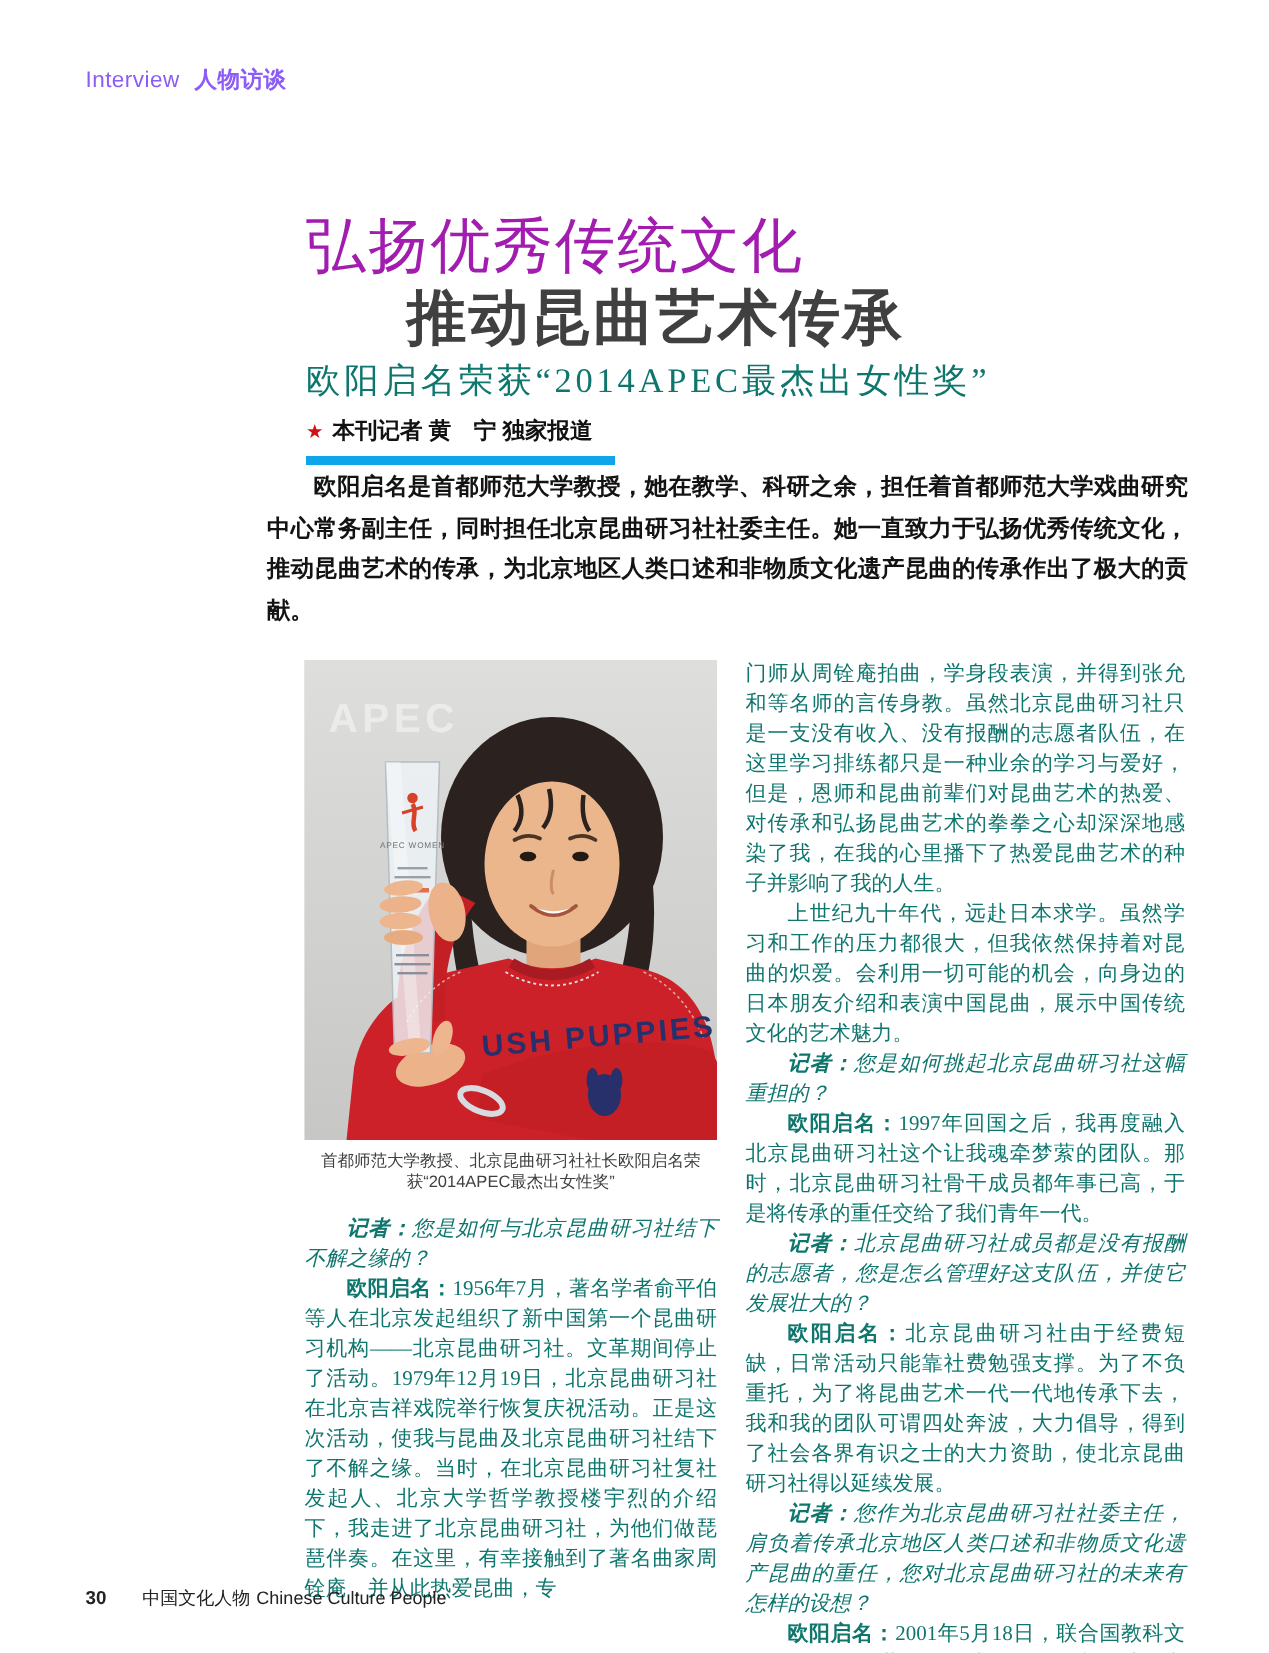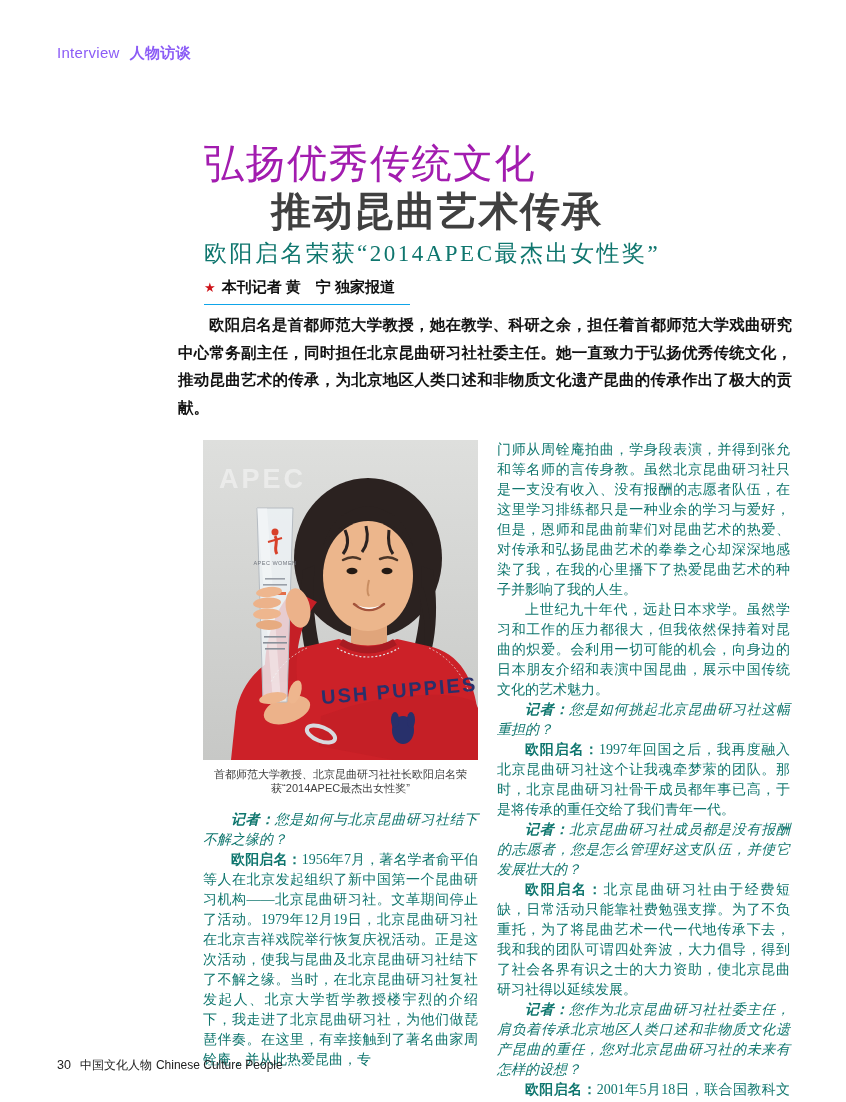--- a/index.html
+++ b/index.html
@@ -31,21 +31,21 @@
   }
   .subtitle{
     position:absolute;left:204px;top:238px;
     font-size:23px;letter-spacing:2.5px;color:#0f766e;white-space:nowrap;
   }
   
   .byline{
     position:absolute;left:204px;top:278px;width:206px;
     font-family:"Liberation Sans","DejaVu Sans",sans-serif;
     font-size:15px;font-weight:bold;color:#111;
-    padding-bottom:7px;border-bottom:1px solid #0ea5e9;
+    padding-bottom:7px;border-bottom:6px solid #0ea5e9;
     white-space:nowrap;
   }
   .byline .star{color:#ce1218;font-size:13px;margin-right:6px;}
   
   .intro{
     position:absolute;left:178px;top:311px;width:614px;
     font-family:"Liberation Sans","DejaVu Sans",sans-serif;
     font-size:15.5px;font-weight:bold;line-height:27.5px;
     text-align:justify;text-indent:2em;color:#131313;
   }
@@ -72,21 +72,21 @@
   .body-p.no-indent{text-indent:0;}
   .body-p .lead{font-weight:bold;}
   .body-p.q{font-style:italic;}
   .body-p.q .lead{font-style:italic;}
   
   .footer{
     position:absolute;left:57px;top:1057px;
     font-family:"Liberation Sans","DejaVu Sans",sans-serif;
     font-size:12px;color:#222;white-space:nowrap;
   }
-  .footer .pg{font-weight:normal;font-size:12.5px;margin-right:9px;}
+  .footer .pg{font-weight:bold;font-size:12.5px;margin-right:24px;}
   .footer .en{margin-left:4px;}
 </style>
 </head>
 <body>
 
 <div class="page">
 
   <div class="kicker">
     <span>Interview</span><span class="zh">人物访谈</span>
   </div>

